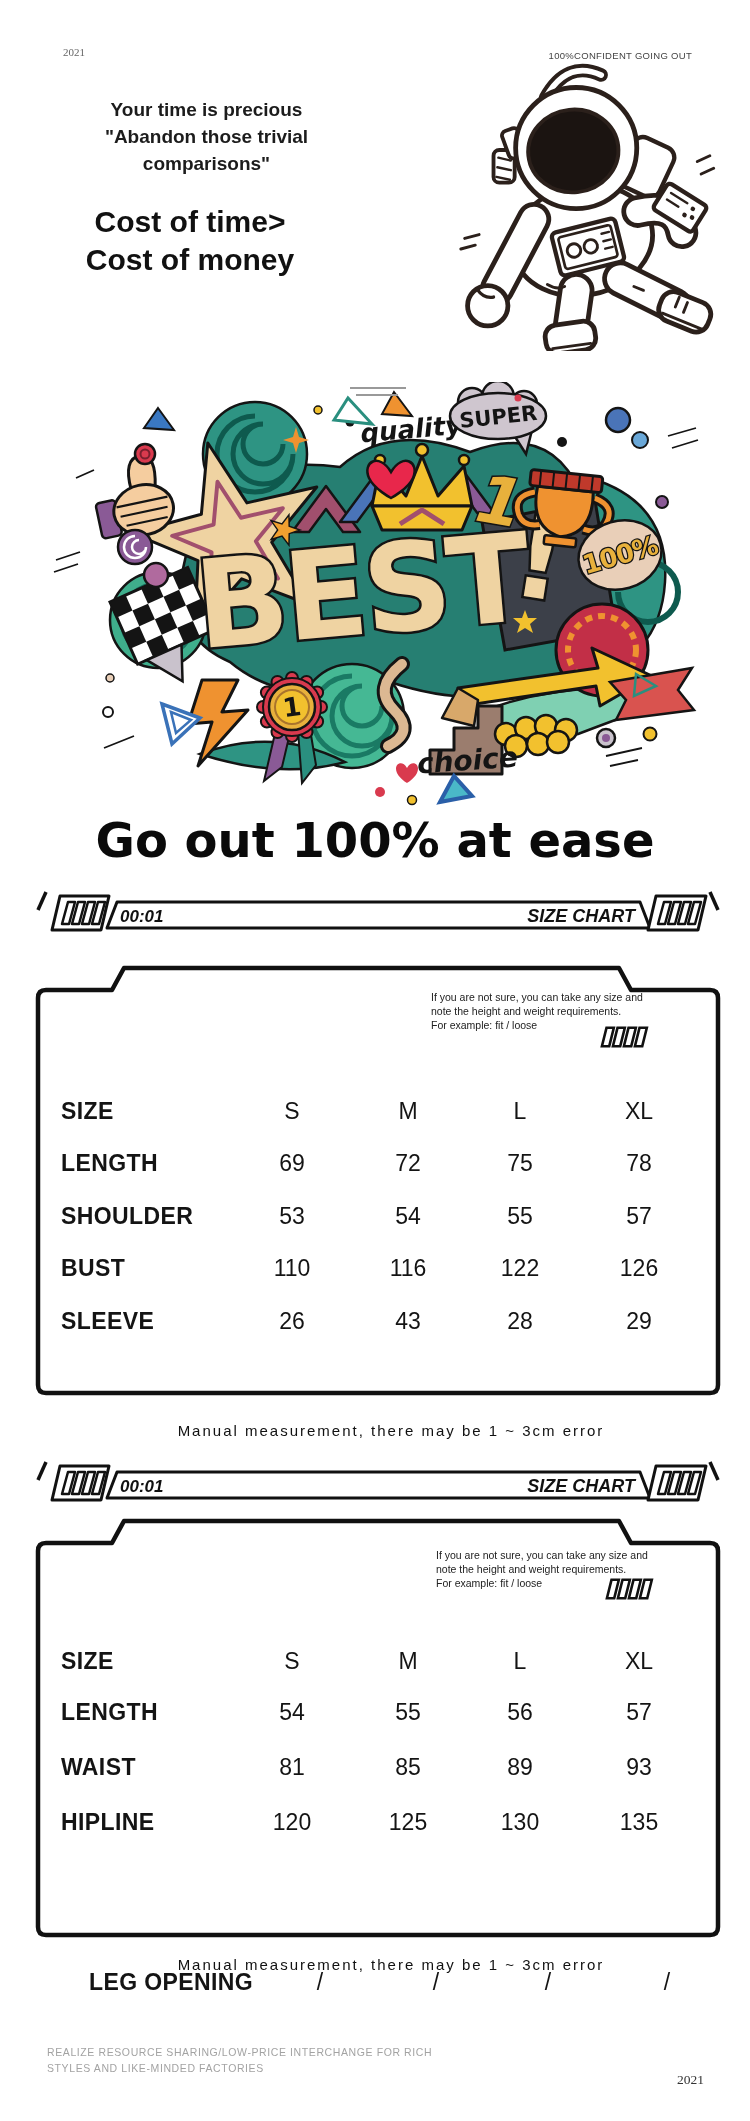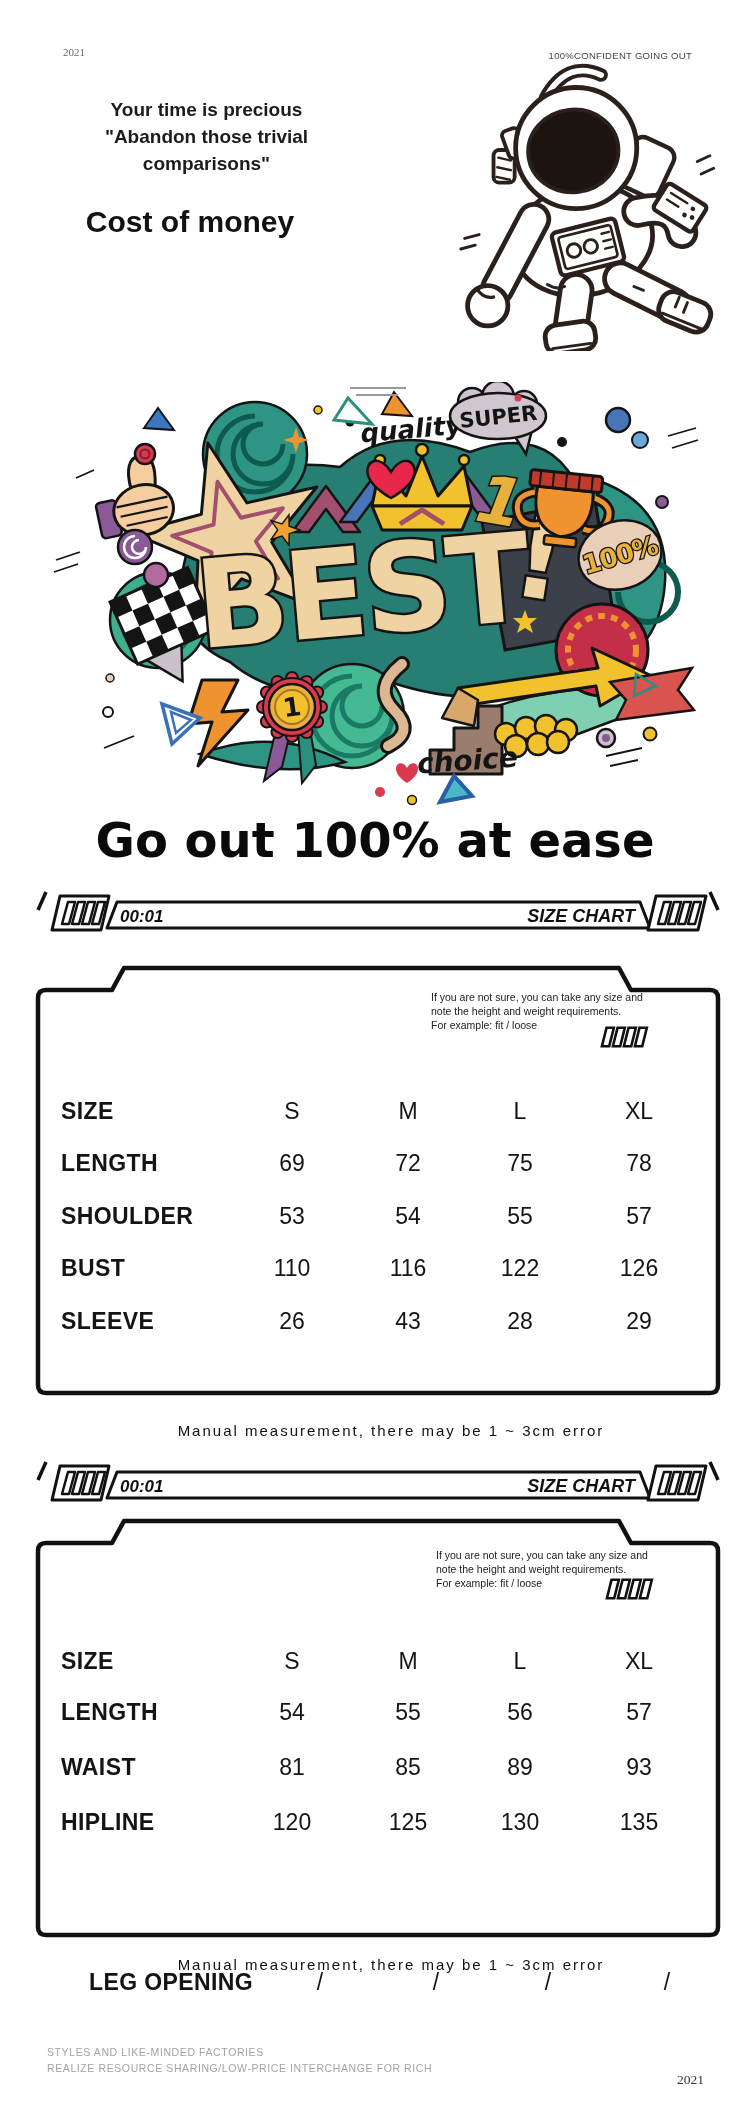--- a/index.html
+++ b/index.html
@@ -33,20 +33,21 @@
 
 <div class="page">
 
   <div class="abs hdr-small" style="left:63px;top:46px;">2021</div>
   <div class="abs hdr-slogan" style="right:58px;top:50px;">100%CONFIDENT GOING OUT</div>
 
   <div class="abs quote">
     <div class="q1">Your time is precious</div>
     <div class="q2">"Abandon those trivial comparisons"</div>
     <div class="gap"></div>
+    <div class="c1">Cost of time&gt;</div>
     <div class="c2">Cost of money</div>
   </div>
 
   <svg class="abs" style="left:432px;top:48px;width:298px;height:303px;" viewBox="0 0 310 315">
     <g stroke="#2b201b" fill="#fff" stroke-linejoin="round" stroke-linecap="round">
       <path d="M34,198 l15,-4 M30,209 l15,-4 M276,118 l13,-6 M280,131 l13,-6 M58,352 l0,0" stroke-width="3" fill="none"></path>
       <rect x="200" y="96" width="46" height="56" rx="11" transform="rotate(25 223 124)" stroke-width="4.5"></rect>
       <ellipse cx="157" cy="200" rx="73" ry="57" transform="rotate(-12 157 200)" stroke-width="5"></ellipse>
       <g>
         <path d="M106,178 L68,250" stroke="#2b201b" stroke-width="36" fill="none"></path>
@@ -421,18 +422,18 @@
   <div class="abs row" style="top:1967px;margin-left:28px;">
     <span class="lbl">LEG OPENING</span>
     <span class="c c0">/</span>
     <span class="c c1x">/</span>
     <span class="c c2x">/</span>
     <span class="c c3x">/</span>
   </div>
   <div class="abs footnote" style="top:1956px;">Manual measurement, there may be 1 ~ 3cm error</div>
 
   <div class="abs ft-sub">
+    <div>REALIZE RESOURCE SHARING/LOW-PRICE INTERCHANGE FOR RICH</div>
     <div>STYLES AND LIKE-MINDED FACTORIES</div>
-    <div>REALIZE RESOURCE SHARING/LOW-PRICE INTERCHANGE FOR RICH</div>
   </div>
   <div class="abs ft-year">2021</div>
 
 </div>
 
 </body></html>

